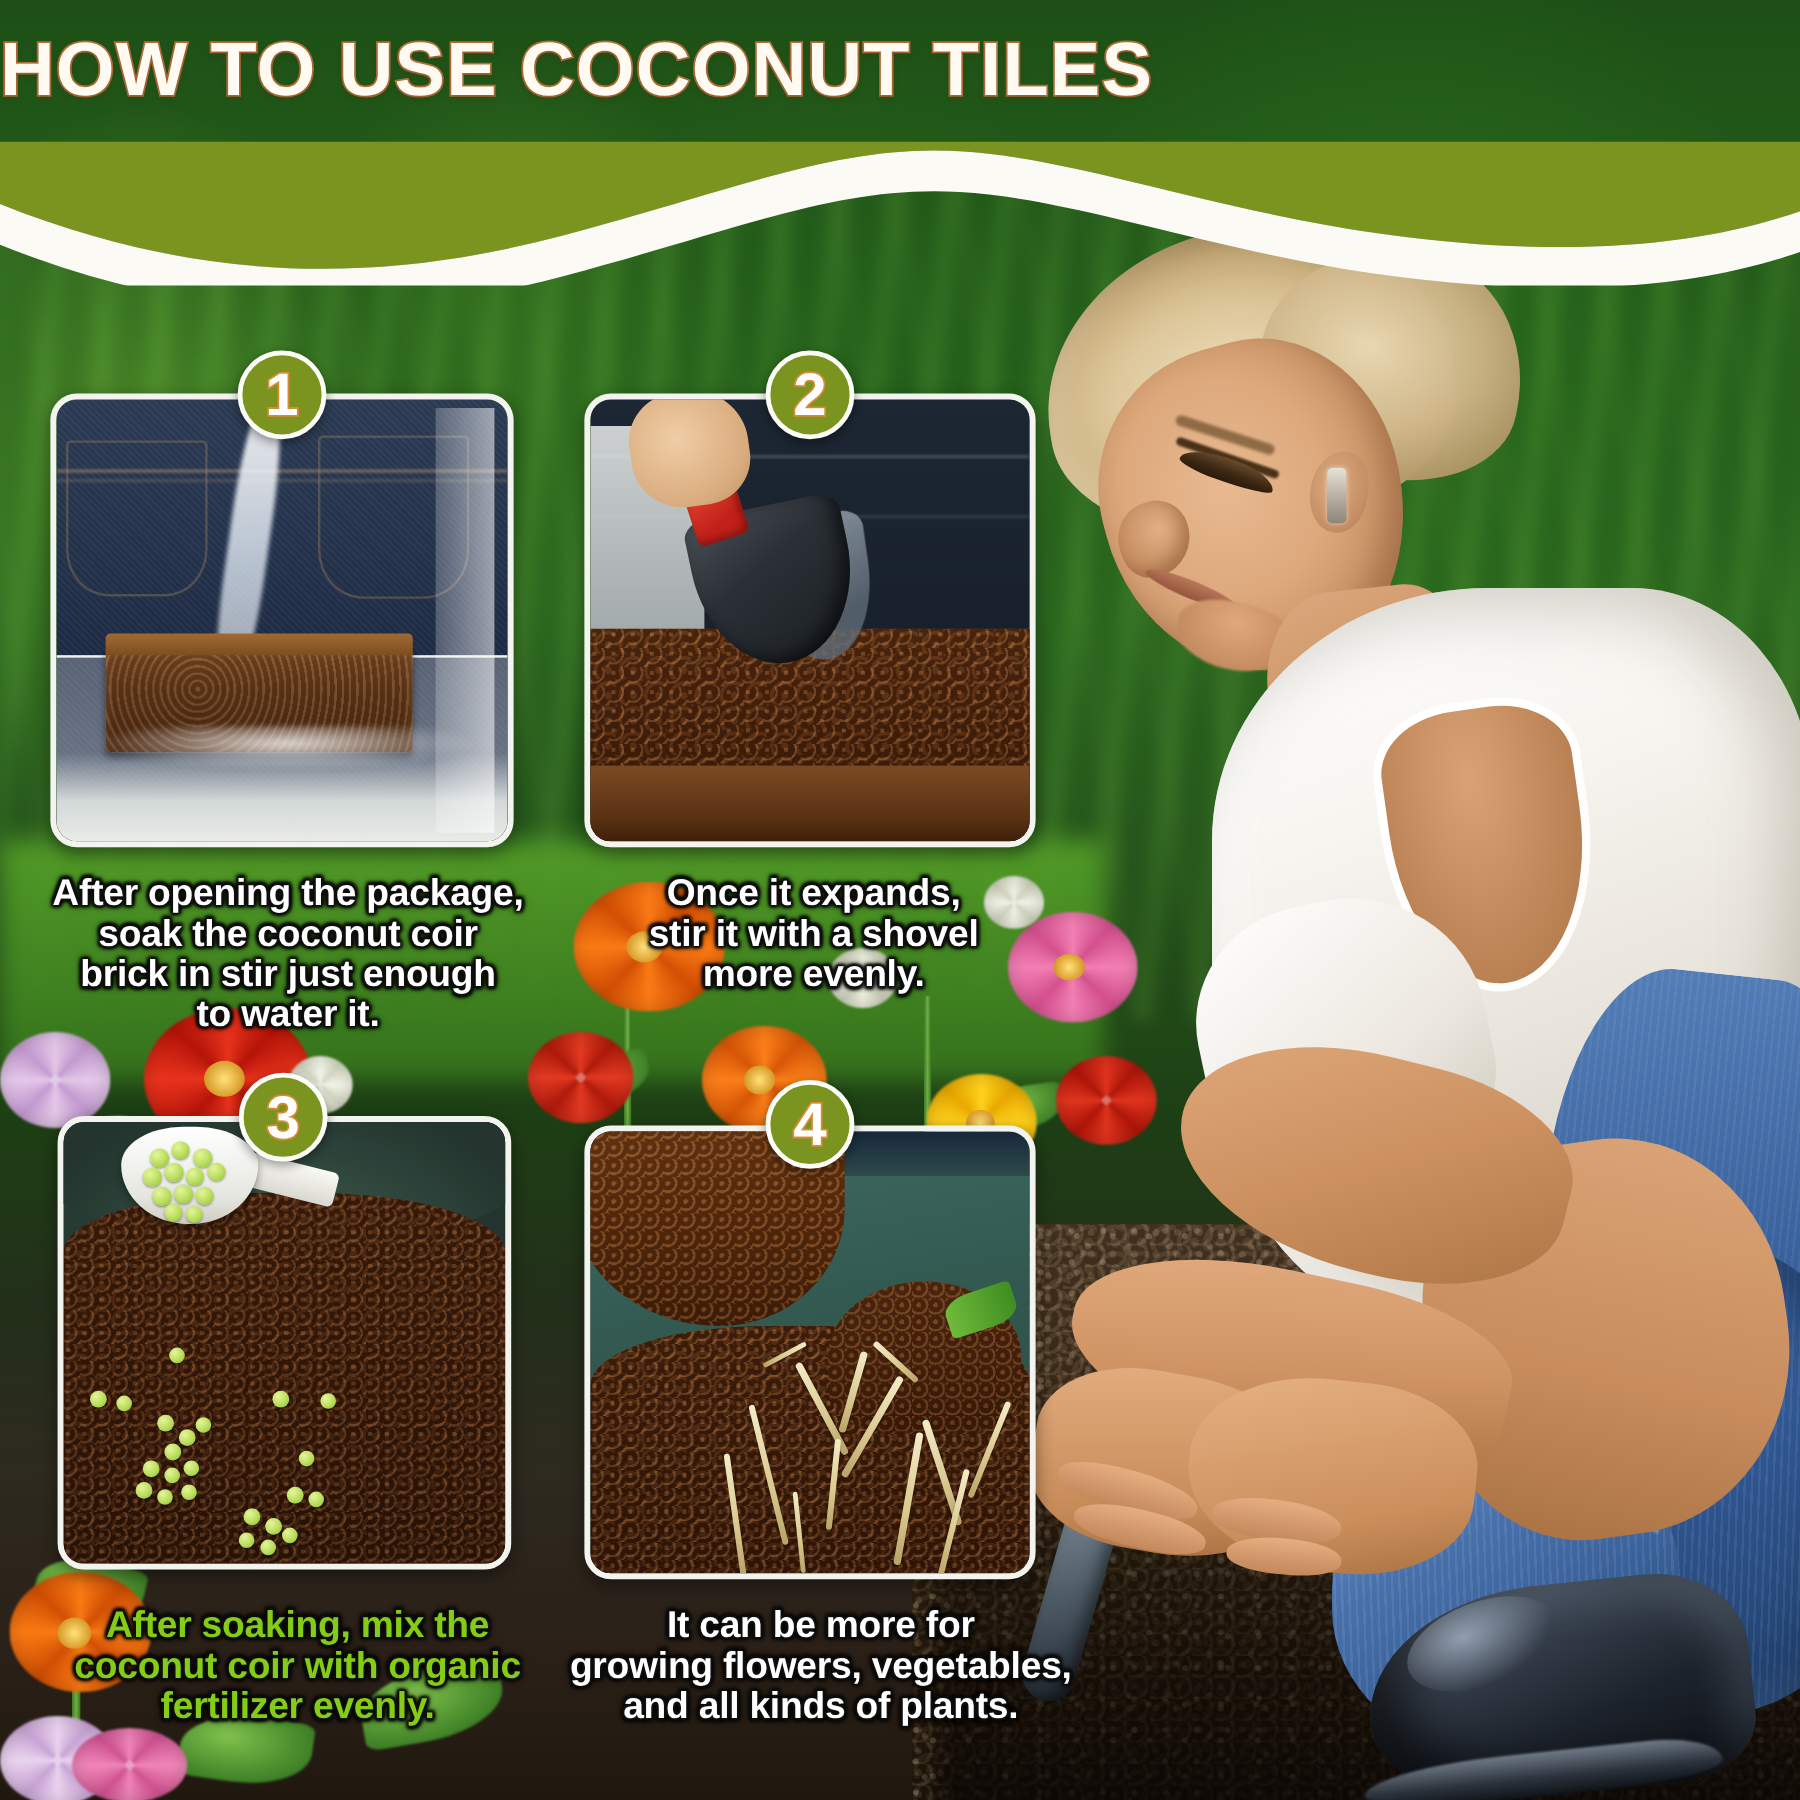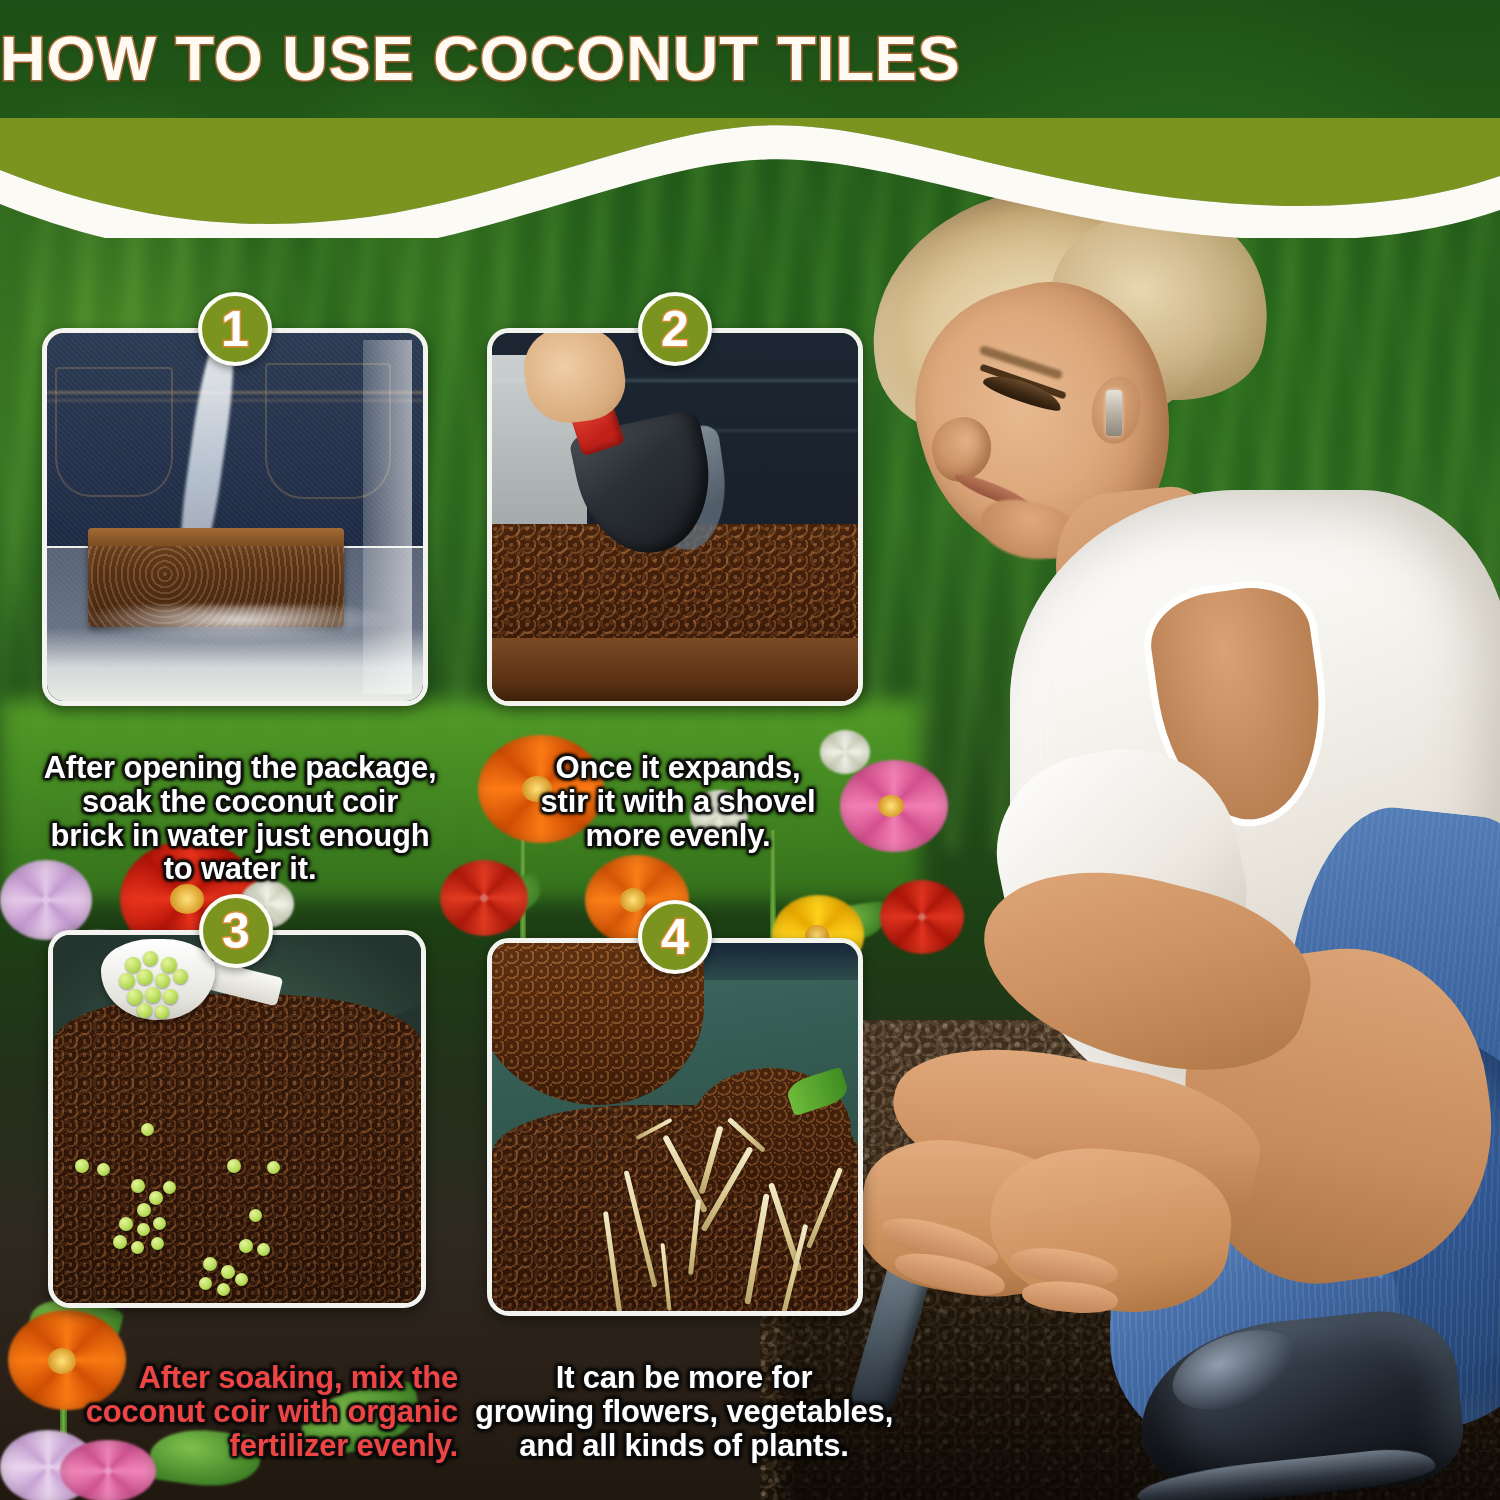--- a/index.html
+++ b/index.html
@@ -271,21 +271,21 @@
     z-index:26;
   }
   .caption {
     position:absolute; text-align:center;
     font-size:31px; font-weight:bold; line-height:1.09;
     color:#ffffff;
     text-shadow:
       2px 0 2px #111, -2px 0 2px #111, 0 2px 2px #111, 0 -2px 2px #111,
       2px 2px 3px #000, -2px -2px 3px #000, 2px -2px 3px #000, -2px 2px 3px #000,
       0 0 7px rgba(0,0,0,.95);
-    z-index:25; letter-spacing:-.2px;margin-top:24px;
+    z-index:25; letter-spacing:-.2px;
   }
 
   
   .t-inner { position:absolute; inset:0; }
 
   
   .p1-denim {
     position:absolute; inset:0;
     background:
       repeating-linear-gradient(45deg, rgba(255,255,255,.035) 0 2px, rgba(0,0,0,0) 2px 4px),
@@ -515,21 +515,21 @@
         <div class="p1-brick-top"></div>
         <div class="p1-splash"></div>
       </div>
     </div>
     <div class="badge" style="left: 198px; top: 292px; background: rgb(123, 148, 32); border-color: rgb(253, 253, 248); color: rgb(255, 255, 255); -webkit-text-stroke: 3px rgb(217, 138, 51);">
       <span>1</span>
     </div>
     <div class="caption" style="left: 30px; top: 727px; width: 420px; color: rgb(255, 255, 255);">
       <div>After opening the package,</div>
       <div>soak the coconut coir</div>
-      <div>brick in water just enough</div>
+      <div>brick in stir just enough</div>
       <div>to water it.</div>
     </div>
   </div>
 
   <div class="step">
     <div class="thumb" style="left: 487px; top: 328px; width: 376px; height: 378px; border-color: rgb(243, 243, 239);">
       <div class="t-inner">
         <div class="p2-bg"></div>
         <div class="p2-line" style="top:46px;"></div>
         <div class="p2-line" style="top:96px;opacity:.6;"></div>
@@ -597,21 +597,21 @@
           <div class="pellet" style="left:168px;top:330px;width:14px;height:14px;"></div>
           <div class="pellet" style="left:146px;top:342px;width:13px;height:13px;"></div>
           <div class="pellet" style="left:164px;top:348px;width:13px;height:13px;"></div>
           <div class="pellet" style="left:182px;top:338px;width:13px;height:13px;"></div>
         </div>
       </div>
     </div>
     <div class="badge" style="left: 199px; top: 894px; background: rgb(123, 148, 32); border-color: rgb(253, 253, 248); color: rgb(255, 255, 255); -webkit-text-stroke: 3px rgb(217, 138, 51);">
       <span>3</span>
     </div>
-    <div class="caption" style="left: 38px; top: 1337px; width: 420px; color: #ef4444; text-align: right;">
+    <div class="caption" style="left: 38px; top: 1337px; width: 420px; color: #84cc16;">
       <div>After soaking, mix the</div>
       <div>coconut coir with organic</div>
       <div>fertilizer evenly.</div>
     </div>
   </div>
 
   <div class="step">
     <div class="thumb" style="left: 487px; top: 938px; width: 376px; height: 378px; border-color: rgb(243, 243, 239);">
       <div class="t-inner">
         <div class="p4-bg"></div>

